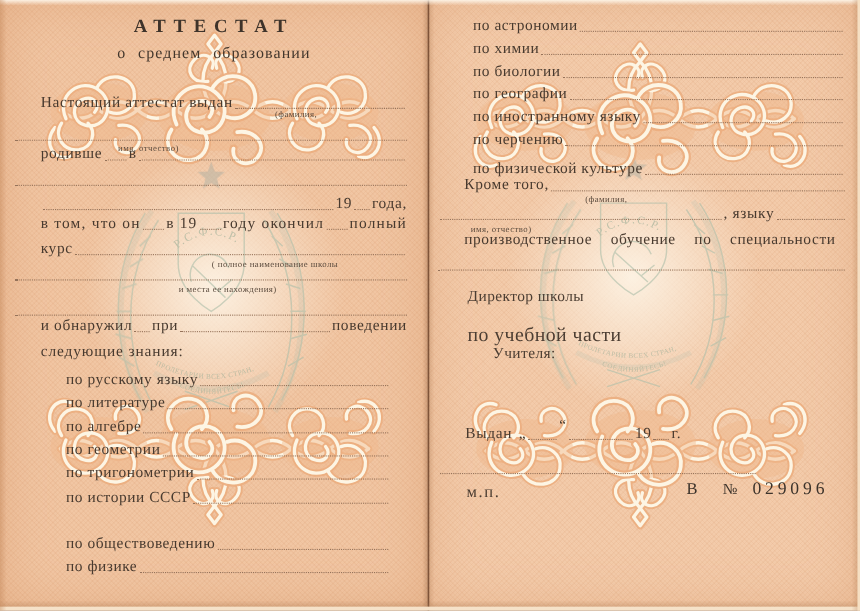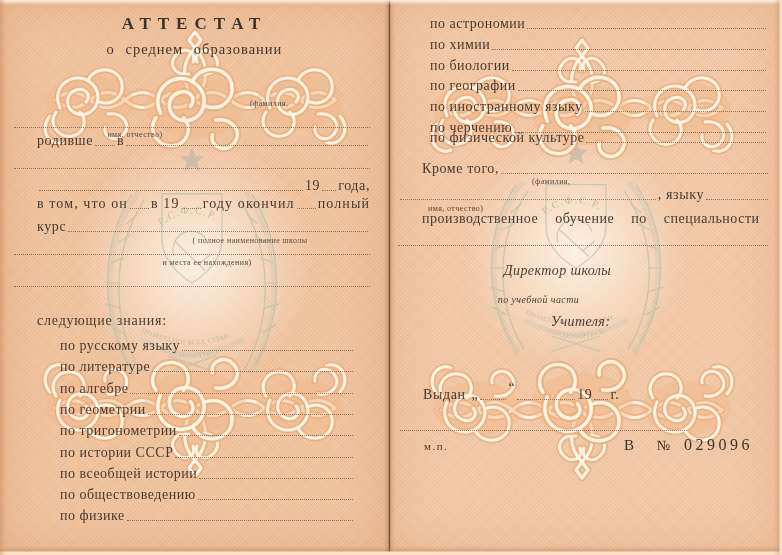--- a/index.html
+++ b/index.html
@@ -24,22 +24,22 @@
      font-size:14px;letter-spacing:.6px;line-height:1.15;}
   .t{white-space:nowrap;}
   .d{flex:1;border-bottom:1.6px dotted #96735a;margin:0 2px 3px;}
   .dw{flex:none;border-bottom:1.6px dotted #96735a;margin:0 2px 3px;}
   .rd{position:absolute;z-index:2;height:0;border-bottom:1.6px dotted #96735a;}
   .abs{position:absolute;z-index:2;}
   .title{font-size:17px;font-weight:600;letter-spacing:7px;color:#3e332a;}
   .subtitle{font-size:14.5px;letter-spacing:1px;word-spacing:6px;color:#42362c;}
   .lbl{font-size:8px;letter-spacing:.4px;color:#5a4a3d;white-space:nowrap;z-index:2;position:absolute;}
   .subj{font-size:14px;letter-spacing:.5px;}
-  .sig{font-style:italic;font-size:14px;color:#4c3e33;letter-spacing:.4px;text-align:center;}
-  .stamp{font-size:11px;letter-spacing:1.5px;color:#4a3c31;}
+  .sig{font-size:14px;color:#4c3e33;letter-spacing:.4px;text-align:left;}
+  .stamp{font-size:15px;letter-spacing:1.5px;color:#4a3c31;}
   .serial{font-size:16px;letter-spacing:3.5px;color:#3c332b;}
   .seam{position:absolute;top:0;bottom:0;left:384px;width:11px;z-index:3;
     background:linear-gradient(90deg,rgba(120,75,45,0),rgba(120,75,45,.22) 38%,#7a5036 50%,rgba(175,125,85,.25) 62%,rgba(175,125,85,0));}
   .edge{position:absolute;z-index:4;pointer-events:none;}
   .edge-top{top:0;left:0;right:0;height:5px;background:linear-gradient(rgba(255,250,240,.85),rgba(255,250,240,0));}
   .edge-bottom{bottom:0;left:0;right:0;height:9px;background:linear-gradient(0deg,#f6e2c9 0 3px,rgba(165,115,75,.28) 4px,rgba(165,115,75,0));}
   .edge-left{top:0;bottom:0;left:0;width:6px;background:linear-gradient(90deg,rgba(190,130,85,.4),rgba(190,130,85,0));}
   .edge-right{top:0;bottom:0;right:0;width:8px;background:linear-gradient(270deg,#f6dfc2 0 2px,rgba(180,130,90,.3) 3px,rgba(180,130,90,0));}
   
   .ko{stroke:#ecae80;stroke-width:6.5;fill:none;opacity:.9;stroke-linecap:round;stroke-linejoin:round;}
@@ -146,20 +146,24 @@
     <use href="#band" transform="translate(582,410) scale(1,-1)"></use>
   </svg>
 
   <div class="abs" style="left:0;width:389px;top:14px;text-align:center">
     <span class="title">АТТЕСТАТ</span>
   </div>
   <div class="abs" style="left:0;width:389px;top:40px;text-align:center">
     <span class="subtitle">о среднем образовании</span>
   </div>
 
+  <div class="r" style="top:86px;left:37px;right:412px">
+    <span class="t">Настоящий аттестат выдан</span>
+    <span class="d"></span>
+  </div>
   <span class="lbl" style="top:99px;left:250px">(фамилия,</span>
 
   <div class="rd" style="top:127px;left:14px;right:412px"></div>
   <span class="lbl" style="top:130px;left:60px;width:150px;text-align:center">имя, отчество)</span>
 
   <div class="r" style="top:133px;left:37px;right:412px">
     <span class="t">родивше</span>
     <span class="dw" style="width:20px"></span>
     <span class="t">в</span>
     <span class="d"></span>
@@ -187,20 +191,27 @@
   <div class="r" style="top:219px;left:37px;right:412px">
     <span class="t">курс</span>
     <span class="d"></span>
   </div>
   <span class="lbl" style="top:236px;left:150px;width:200px;text-align:center">( полное наименование школы</span>
 
   <div class="rd" style="top:254px;left:14px;right:412px"></div>
   <span class="lbl" style="top:258px;left:107px;width:200px;text-align:center">и места ее нахождения)</span>
   <div class="rd" style="top:286px;left:14px;right:412px"></div>
 
+  <div class="r" style="top:289px;left:37px;right:412px">
+    <span class="t">и обнаружил</span>
+    <span class="dw" style="width:14px"></span>
+    <span class="t">при</span>
+    <span class="d"></span>
+    <span class="t">поведении</span>
+  </div>
 
   <div class="abs" style="top:311px;left:37px">
     <span class="t" style="font-size:14px;letter-spacing:.8px">следующие знания:</span>
   </div>
 
   <div class="r subj" style="top:338px;left:60px;right:427px">
     <span class="t">по русскому языку</span>
       <span class="d"></span>
     </div>
   <div class="r subj" style="top:359px;left:60px;right:427px">
@@ -216,24 +227,20 @@
       <span class="d"></span>
     </div>
   <div class="r subj" style="top:423px;left:60px;right:427px">
     <span class="t">по тригонометрии</span>
       <span class="d"></span>
     </div>
   <div class="r subj" style="top:445px;left:60px;right:427px">
     <span class="t">по истории СССР</span>
       <span class="d"></span>
     </div>
-  <div class="r subj" style="top:466px;left:60px;right:427px">
-    <span class="t">по всеобщей истории</span>
-      <span class="d"></span>
-    </div>
   <div class="r subj" style="top:487px;left:60px;right:427px">
     <span class="t">по обществоведению</span>
       <span class="d"></span>
     </div>
   <div class="r subj" style="top:508px;left:60px;right:427px">
     <span class="t">по физике</span>
       <span class="d"></span>
     </div>
 
   <div class="r subj" style="top:16px;left:430px;right:14px">
@@ -253,21 +260,21 @@
       <span class="d"></span>
     </div>
   <div class="r subj" style="top:99px;left:430px;right:14px">
     <span class="t">по иностранному языку</span>
       <span class="d"></span>
     </div>
   <div class="r subj" style="top:120px;left:430px;right:14px">
     <span class="t">по черчению</span>
       <span class="d"></span>
     </div>
-  <div class="r subj" style="top:130px;left:430px;right:14px">
+  <div class="r subj" style="top:146px;left:430px;right:14px">
     <span class="t">по физической культуре</span>
       <span class="d"></span>
     </div>
 
   <div class="r" style="top:161px;left:422px;right:12px">
     <span class="t">Кроме того,</span>
     <span class="d"></span>
   </div>
   <span class="lbl" style="top:177px;left:532px">(фамилия,</span>
 
@@ -277,21 +284,21 @@
     <span class="dw" style="width:62px"></span>
   </div>
   <span class="lbl" style="top:204px;left:428px">имя, отчество)</span>
 
   <div class="abs" style="top:209px;left:422px;width:350px">
     <span class="t" style="font-size:14px;letter-spacing:.5px;word-spacing:13px">производственное обучение по специальности</span>
   </div>
   <div class="rd" style="top:245px;left:398px;right:14px"></div>
 
   <div class="abs sig" style="top:263px;left:425px;width:265px">Директор школы</div>
-  <div class="abs sig" style="top:294px;left:406px;width:265px;font-size:10px">по учебной части</div>
+  <div class="abs sig" style="top:294px;left:425px;width:265px;font-size:18px">по учебной части</div>
   <div class="abs sig" style="top:314px;left:448px;width:265px">Учителя:</div>
 
   <div class="r" style="top:387px;left:423px;width:195px">
     <span class="t">Выдан</span>
     <span class="t" style="margin-left:6px">„</span>
     <span class="dw" style="width:26px"></span>
     <span class="t" style="position:relative;top:-7px">“</span>
     <span class="dw" style="width:58px"></span>
     <span class="t">19</span>
     <span class="dw" style="width:14px"></span>

